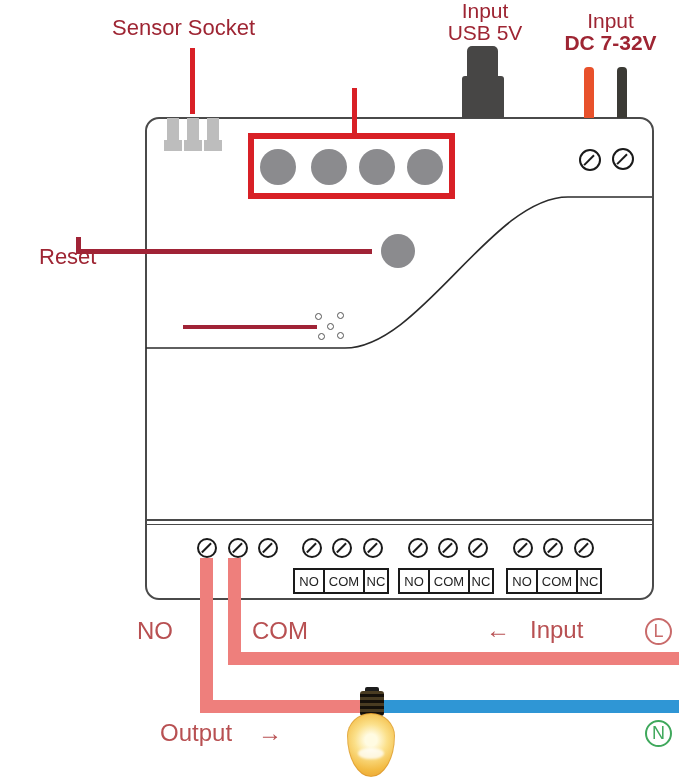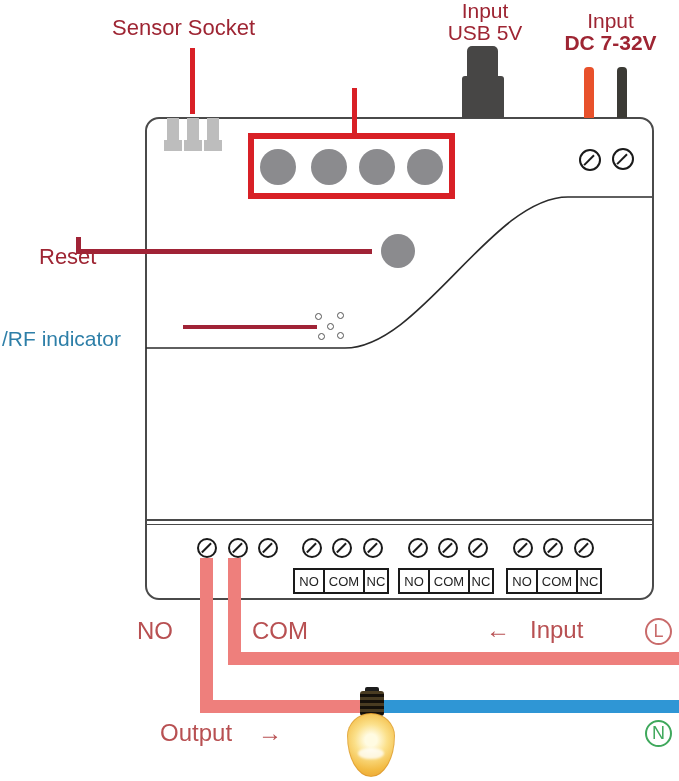--- a/index.html
+++ b/index.html
@@ -154,21 +154,20 @@
   <div class="txt callout" style="left:112px;top:15px;">Sensor Socket</div>
   <div class="txt callout-c" style="left:445px;top:0px;width:80px;">
     <span style="display:block;">Input</span>
     <span style="display:block;">USB 5V</span>
   </div>
   <div class="txt callout-c" style="left:563px;top:10px;width:95px;">
     <span style="display:block;">Input</span>
     <span style="display:block;font-weight:bold;">DC 7-32V</span>
   </div>
   <div class="txt callout" style="left:39px;top:212px;margin-top:32px;">Reset</div>
-  <div class="txt" style="left:2px;top:327px;font-size:21px;color:var(--rf-blue);">/RF indicator</div>
 
   <div class="txt bottom-lbl" style="left:137px;top:617px;z-index:7;">NO</div>
   <div class="txt bottom-lbl" style="left:252px;top:617px;z-index:7;">COM</div>
   <div class="txt bottom-lbl" style="left:486px;top:616px;z-index:7;display:flex;gap:20px;">
     <span>←</span>
     <span>Input</span>
   </div>
   <div class="txt bottom-lbl" style="left:160px;top:719px;z-index:7;display:flex;gap:26px;">
     <span>Output</span>
     <span>→</span>

